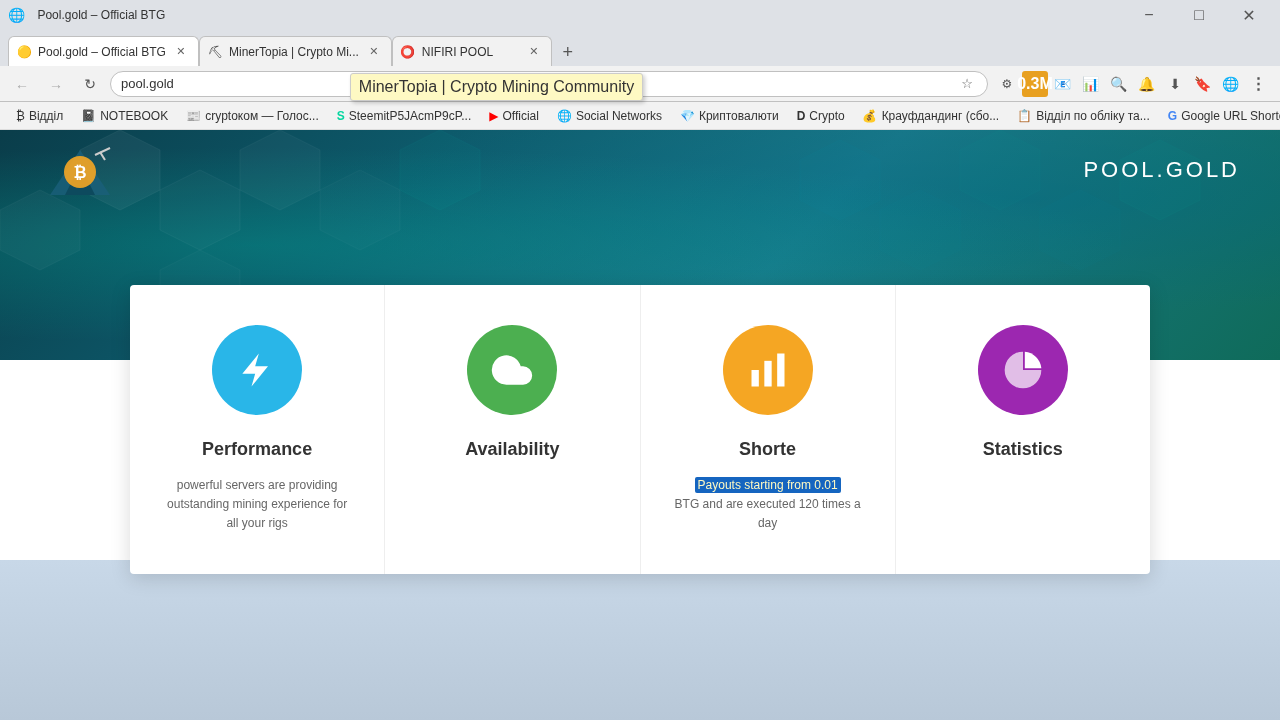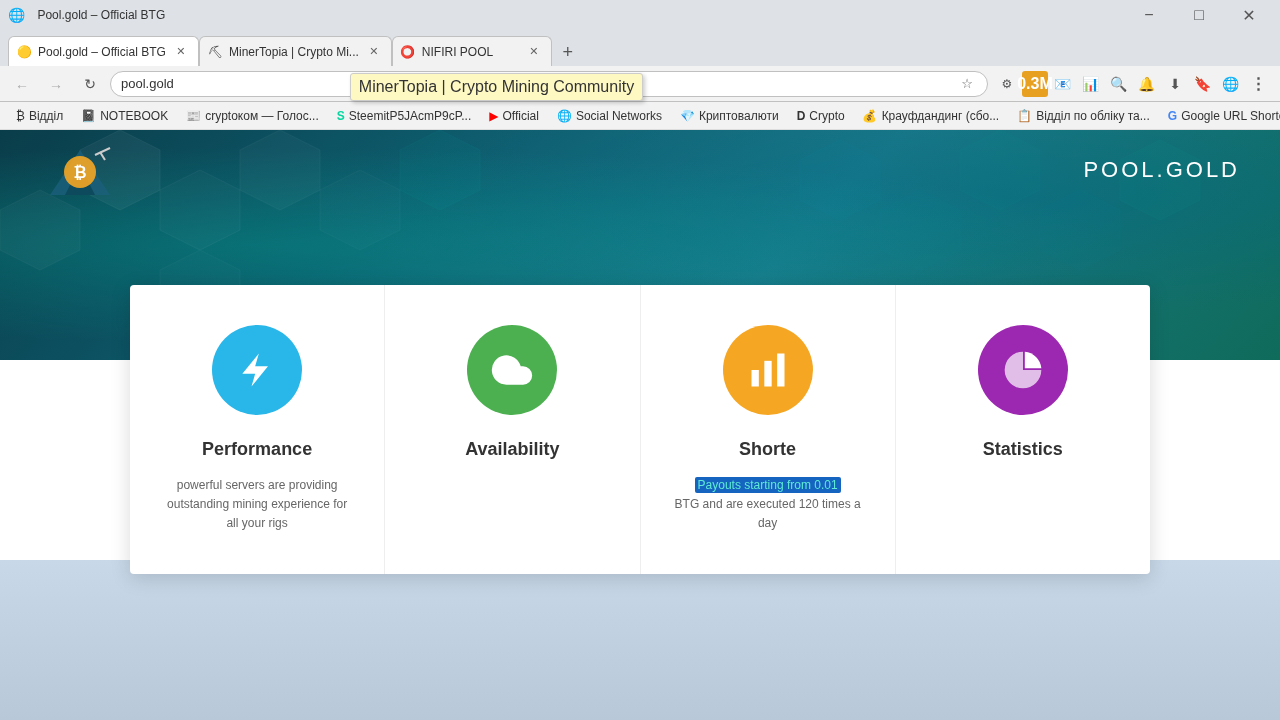--- a/index.html
+++ b/index.html
@@ -63,21 +63,21 @@
     .feature-card { flex: 1; padding: 40px 30px; display: flex; flex-direction: column; align-items: center; text-align: center; border-right: 1px solid #eee; }
     .feature-card:last-child { border-right: none; }
     .feature-icon { width: 90px; height: 90px; border-radius: 50%; display: flex; align-items: center; justify-content: center; margin-bottom: 24px; }
     .feature-icon svg { width: 44px; height: 44px; fill: white; }
     .icon-blue { background: #29b6e8; }
     .icon-green { background: #4caf50; }
     .icon-yellow { background: #f5a623; }
     .icon-purple { background: #9c27b0; }
     .feature-title { font-size: 18px; font-weight: 600; color: #333; margin-bottom: 16px; }
     .feature-desc { font-size: 12px; color: #666; line-height: 1.6; }
-    .feature-desc .highlight { background: #1565c0; color: #5eead4; padding: 1px 3px; border-radius: 2px; }
+    .feature-desc .highlight { background: #1565c0; color: #fef9c3; padding: 1px 3px; border-radius: 2px; }
 
     
     .bottom-area { position: absolute; bottom: 0; left: 0; width: 100%; height: 160px; background: linear-gradient(180deg, #c8d8e8 0%, #b8c8d8 100%); }
   </style>
 </head>
 <body>
 
 <div>
 
   <div class="title-bar">

